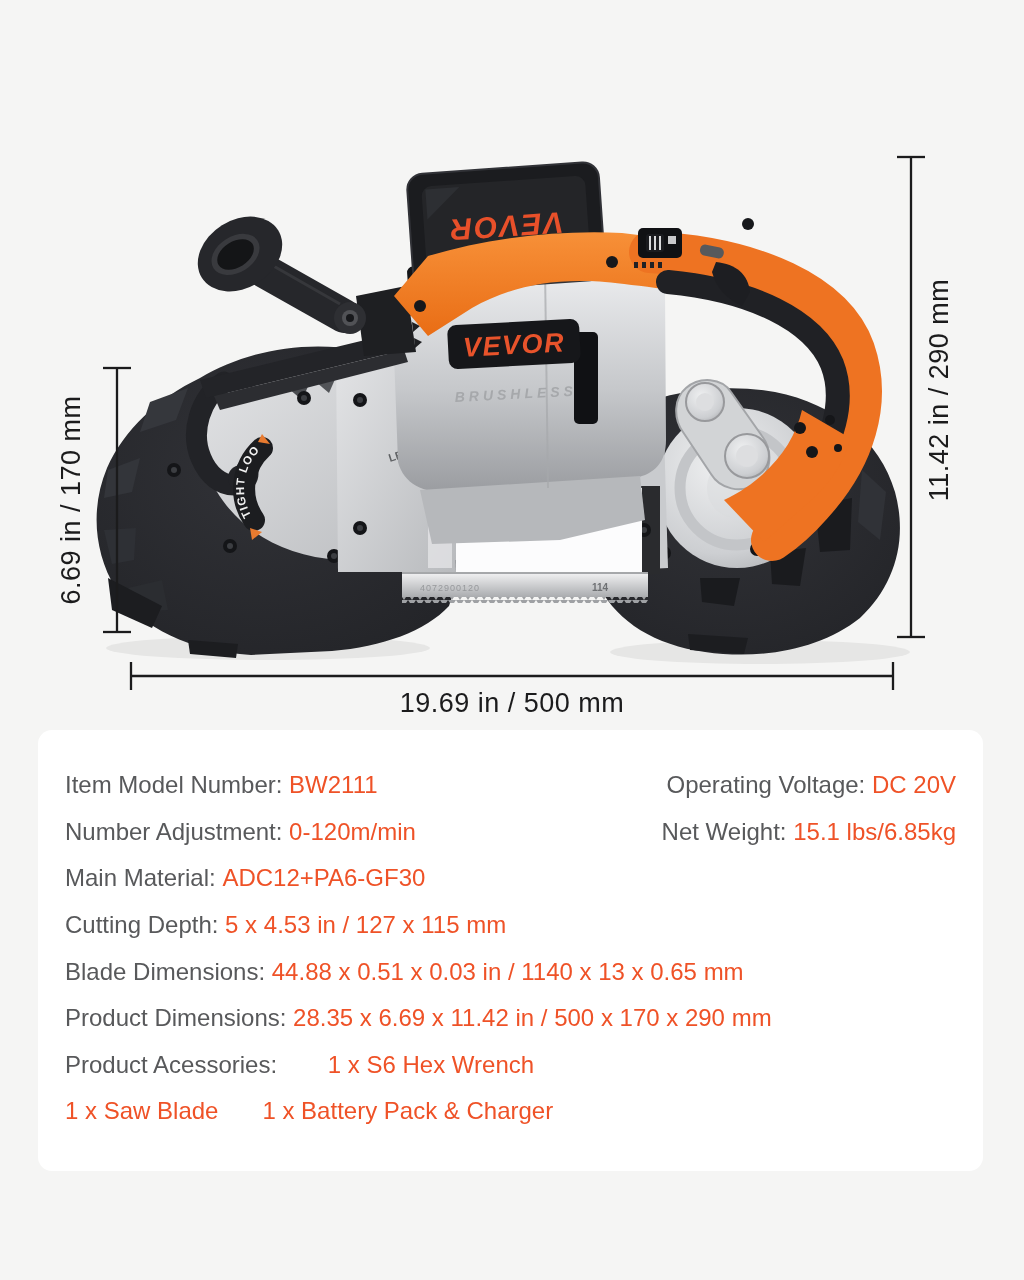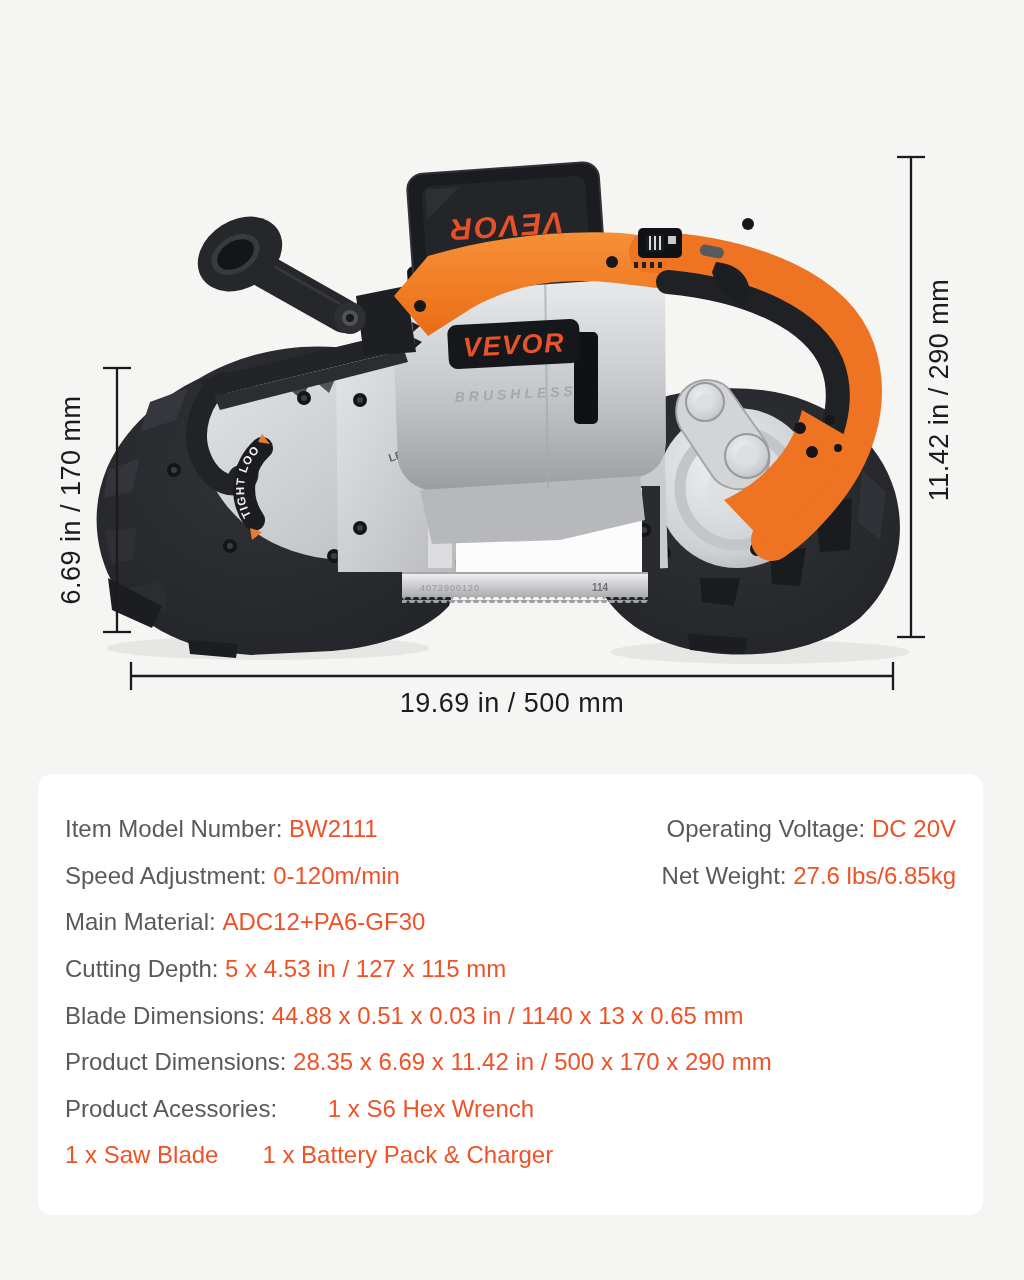--- a/index.html
+++ b/index.html
@@ -4,21 +4,21 @@
 <style>
   html,body{margin:0;padding:0;}
   body{
     width:1024px;height:1280px;position:relative;overflow:hidden;
     background:#f5f5f4;
     font-family:"Liberation Sans", sans-serif;
   }
   .figure-wrap{position:absolute;left:0;top:0;width:1024px;height:770px;}
   .dim-label{font-size:27px;fill:#1b1b1c;letter-spacing:.5px;}
   .spec-panel{
-    position:absolute;left:38px;top:774px;width:945px;height:441px;
+    position:absolute;left:38px;top:730px;width:945px;height:441px;
     background:#ffffff;border-radius:14px;
   }
   .spec-rows{padding:32px 27px 0 27px;}
   .spec-row{height:46.6px;display:flex;align-items:center;font-size:24px;white-space:pre;}
   .spec-label{color:#58595b;}
   .spec-value{color:#ef5227;font-weight:400;}
   .spec-right{margin-left:auto;}
   .gap2{margin-left:44px;}
 </style>
 </head>
@@ -239,22 +239,22 @@
 </svg>
 </div>
 
 <div class="spec-panel">
   <div class="spec-rows">
     <div class="spec-row">
       <span class="spec-label">Item Model Number: </span><span class="spec-value">BW2111</span>
       <span class="spec-right"><span class="spec-label">Operating Voltage: </span><span class="spec-value">DC 20V</span></span>
     </div>
     <div class="spec-row">
-      <span class="spec-label">Speed Adjustment: </span><span class="spec-value">0-120m/min</span>
-      <span class="spec-right"><span class="spec-label">Net Weight: </span><span class="spec-value">27.6 lbs/6.85kg</span></span>
+      <span class="spec-label">Number Adjustment: </span><span class="spec-value">0-120m/min</span>
+      <span class="spec-right"><span class="spec-label">Net Weight: </span><span class="spec-value">15.1 lbs/6.85kg</span></span>
     </div>
     <div class="spec-row">
       <span class="spec-label">Main Material: </span><span class="spec-value">ADC12+PA6-GF30</span>
     </div>
     <div class="spec-row">
       <span class="spec-label">Cutting Depth: </span><span class="spec-value">5 x 4.53 in / 127 x 115 mm</span>
     </div>
     <div class="spec-row">
       <span class="spec-label">Blade Dimensions: </span><span class="spec-value">44.88 x 0.51 x 0.03 in / 1140 x 13 x 0.65 mm</span>
     </div>

